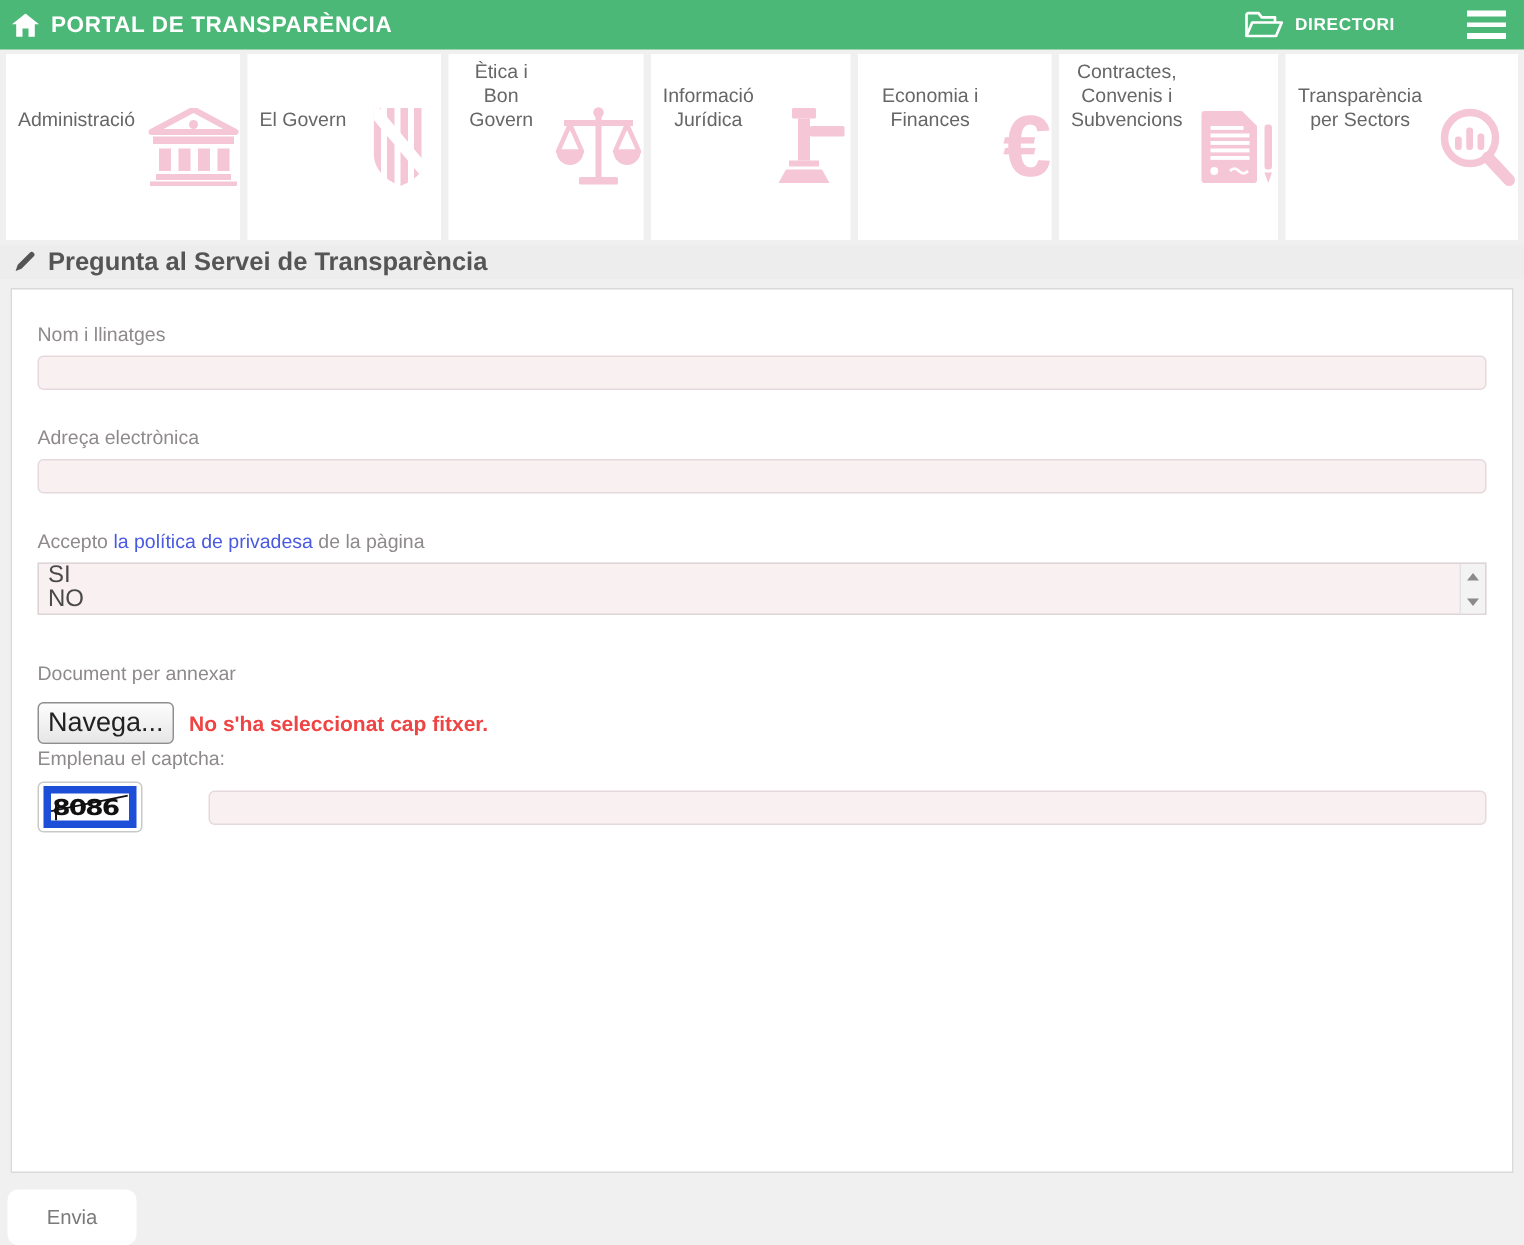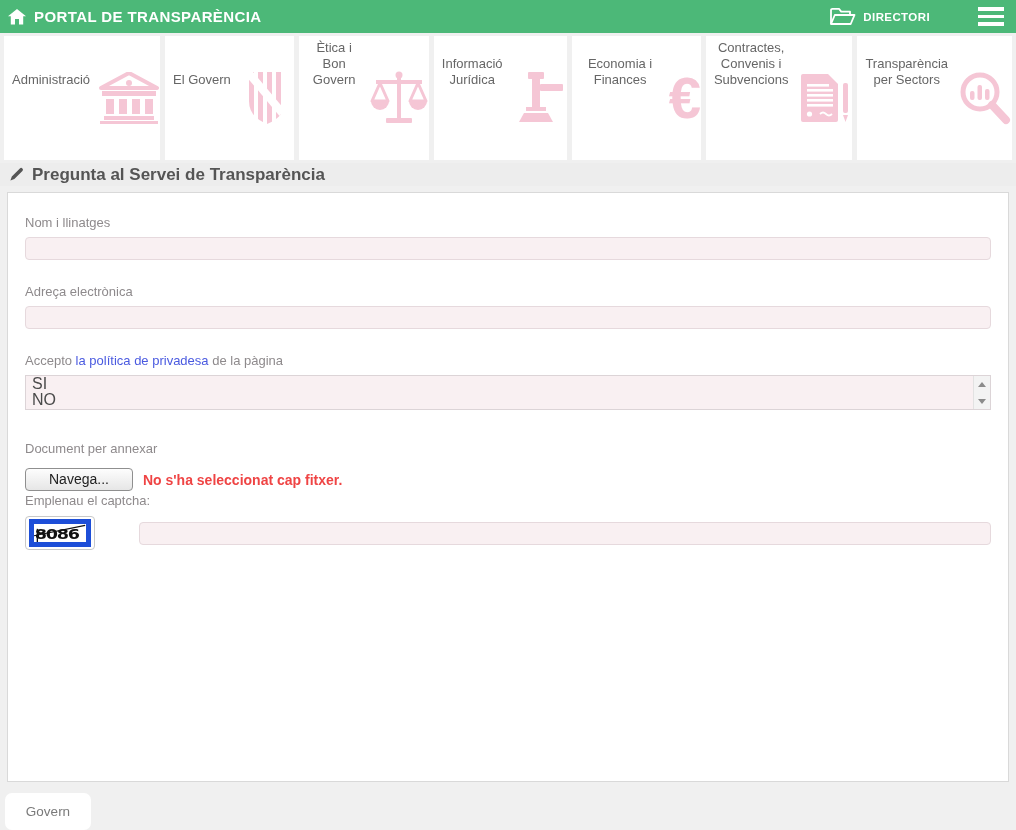--- a/index.html
+++ b/index.html
@@ -65,23 +65,23 @@
     height:35px; overflow:hidden;
   }
   .listbox .opt { font-size:16px; color:#4a4a4a; line-height:16px; padding-left:6px; cursor:default; }
   .sb { position:absolute; top:0; right:0; bottom:0; width:17px; background:#f3f3f3; border-left:1px solid #e2e2e2; }
   .sb .up, .sb .dn { position:absolute; left:0; width:100%; height:16px; display:flex; align-items:center; justify-content:center; cursor:pointer; }
   .sb .up { top:0; } .sb .dn { bottom:0; }
   .tri-up { width:0; height:0; border-left:4px solid transparent; border-right:4px solid transparent; border-bottom:5px solid #8b8b8b; }
   .tri-dn { width:0; height:0; border-left:4px solid transparent; border-right:4px solid transparent; border-top:5px solid #8b8b8b; }
   .file-row { display:flex; align-items:center; gap:10px; margin-bottom:2px; }
   .browse-btn {
-    font-family:"Liberation Sans", sans-serif; font-size:14px; color:#222;
+    font-family:"Liberation Sans", sans-serif; font-size:18px; color:#222;
     background:linear-gradient(#fdfdfd,#e6e6e6); border:1px solid #8f8f8f;
-    border-radius:4px; padding:2px 23px 3px; cursor:pointer;
+    border-radius:4px; padding:2px 6px 3px; cursor:pointer;
   }
   .file-status { font-size:14px; color:#ef4444; font-weight:600; }
   .captcha-label { font-size:13px; color:#8e8a8c; margin-bottom:8px; }
   .captcha-row { display:flex; align-items:center; }
   .captcha-img {
     width:70px; height:34px; background:#fff; border:1px solid #c9c9c9;
     border-radius:4px; padding:2px 3px;
   }
   .captcha-inner { width:100%; height:100%; border:5px solid #1d4ed8; background:#fff; }
   .captcha-input-wrap { flex:1; margin-left:44px; }
@@ -286,13 +286,13 @@
         </div>
       </div>
       <div class="captcha-input-wrap">
         <input class="f-input" type="text" style="">
       </div>
     </div>
   </div>
 
 </div>
 
-<button class="envia-btn">Govern</button>
+<button class="envia-btn">Envia</button>
 
 </body></html>

